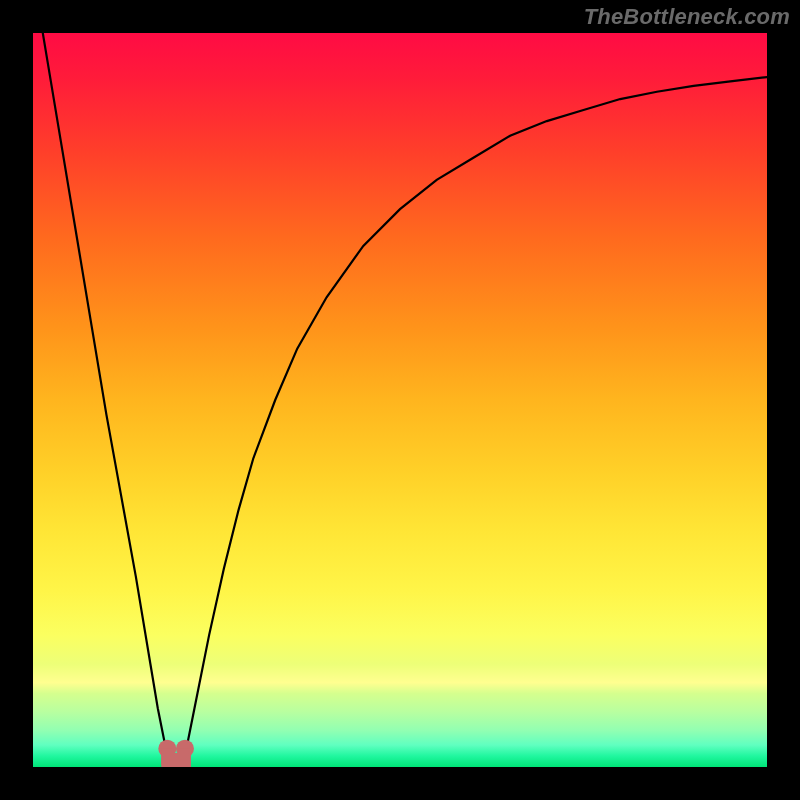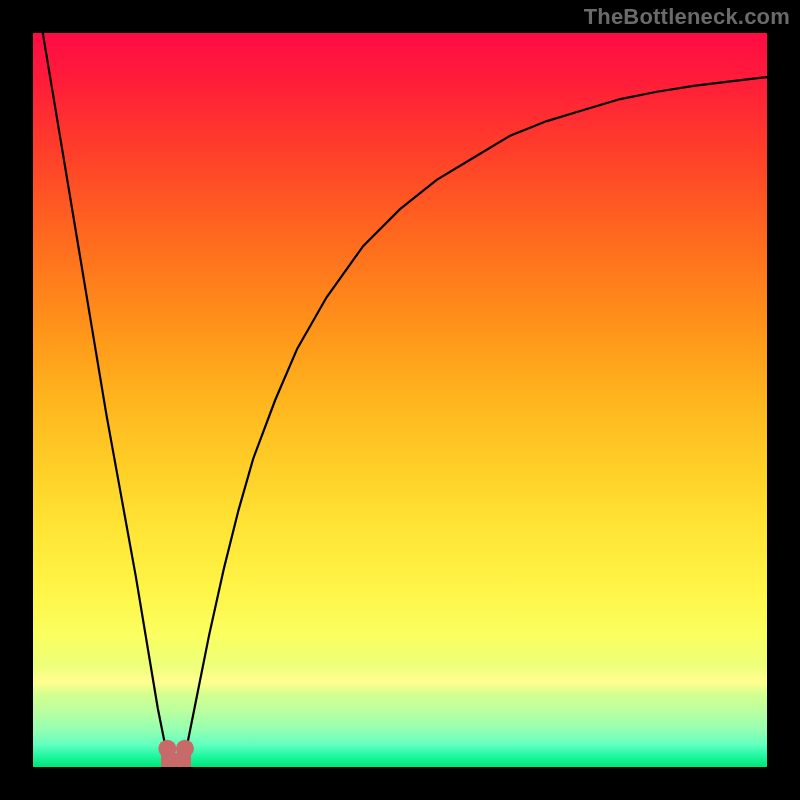--- a/index.html
+++ b/index.html
@@ -10,20 +10,21 @@
     background: #000;
     overflow: hidden;
   }
   .frame {
     position: absolute;
     left: 0;
     top: 0;
     width: 800px;
     height: 800px;
     background: #000;
+    font-style: italic;
   }
   .plot {
     position: absolute;
     left: 33px;
     top: 33px;
     width: 734px;
     height: 734px;
     overflow: hidden;
   }
   .gradient {

